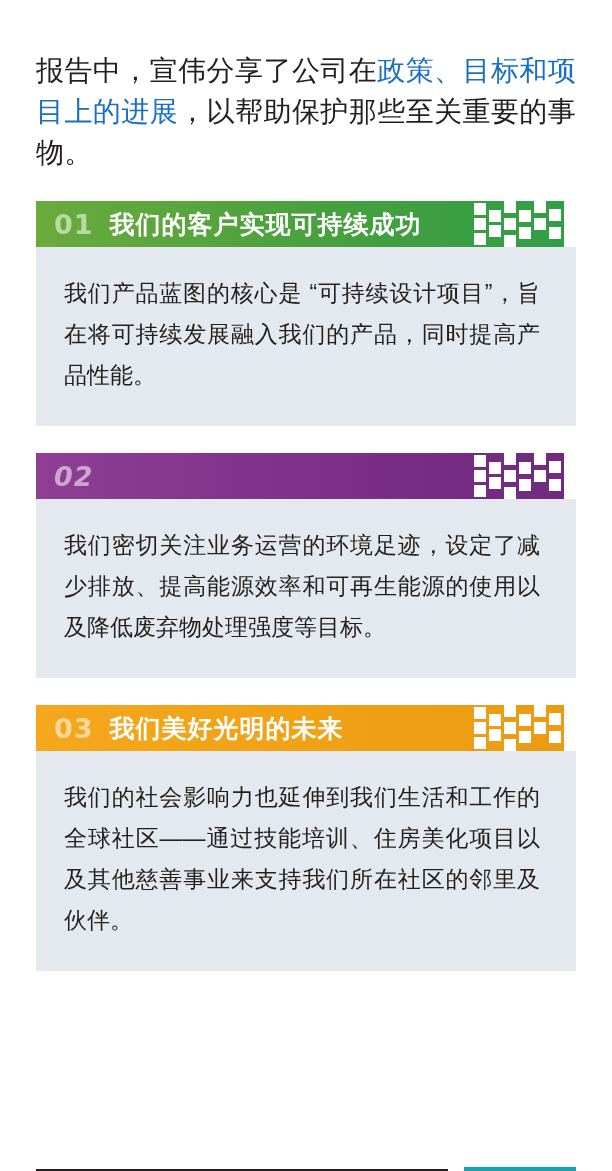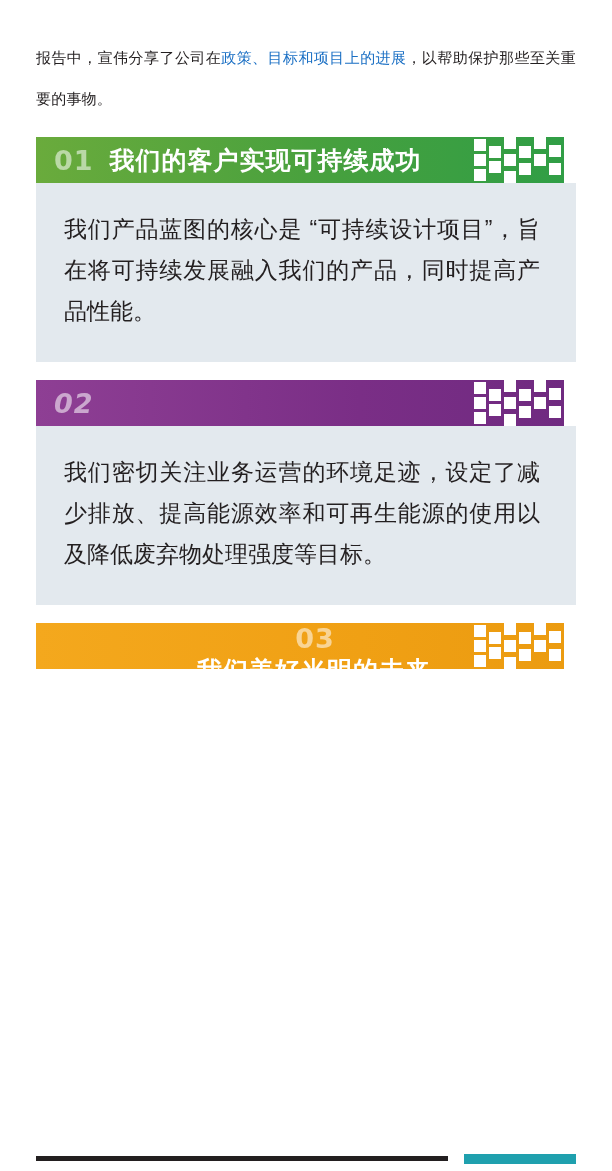--- a/index.html
+++ b/index.html
@@ -18,34 +18,35 @@
     position: relative;
     width: 612px;
     height: 1171px;
     box-sizing: border-box;
     padding: 0 36px;
   }
 
   
   .intro {
     padding-top: 22px;
-    font-size: 15px;
+    font-size: 28px;
     line-height: 41px;
     color: #231f20;
     letter-spacing: 0.2px;
     text-align: justify;
     text-justify: inter-ideograph;
+    font-family: Liberation Serif, serif;
   }
   .intro .hl {
     color: #1a6fc4;
   }
 
   
   .section {
-    margin-top: 18px;
+    margin-top: 27px;
     border-radius: 28px;
   }
   .section-header {
     position: relative;
     height: 46px;
     display: flex;
     align-items: center;
     overflow: hidden;
   }
   .section-header .num {
@@ -84,21 +85,21 @@
     font-size: 23px;
     line-height: 41px;
     color: #231f20;
     text-align: justify;
     text-justify: inter-ideograph;
   }
 
   
   .hdr-green { background: linear-gradient(90deg, #6aab3c 0%, #46a03e 55%, #2f9e46 100%); }
   .hdr-purple { background: linear-gradient(90deg, #8e3f94 0%, #7a2e86 60%, #6f2a80 100%); font-style: italic; }
-  .hdr-orange { background: linear-gradient(90deg, #f4a81d 0%, #f0a014 60%, #eb9b10 100%); flex-direction: column; }
+  .hdr-orange { background: linear-gradient(90deg, #f4a81d 0%, #f0a014 60%, #eb9b10 100%); }
 
   
   .footer {
     position: absolute;
     left: 36px;
     right: 36px;
     bottom: 22px;
     height: 10px;
   }
   .footer .bar-dark {
@@ -191,20 +192,21 @@
         <span style="left:38px; top:34px; width:12px; height:12px;"></span>
         <span style="left:53px; top:9px;  width:12px; height:12px;"></span>
         <span style="left:53px; top:26px; width:12px; height:12px;"></span>
         <span style="left:68px; top:0px;  width:12px; height:12px;"></span>
         <span style="left:68px; top:17px; width:12px; height:12px;"></span>
         <span style="left:83px; top:8px;  width:12px; height:12px;"></span>
         <span style="left:83px; top:26px; width:12px; height:12px;"></span>
         <span style="left:98px; top:0px;  width:14px; height:46px;"></span>
       </span>
     </div>
+    <div class="section-body">我们的社会影响力也延伸到我们生活和工作的全球社区——通过技能培训、住房美化项目以及其他慈善事业来支持我们所在社区的邻里及伙伴。</div>
   </div>
 
   <div class="footer">
     <span class="bar-dark"></span>
     <span class="bar-teal"></span>
   </div>
 
 </div>
 
 </body></html>

